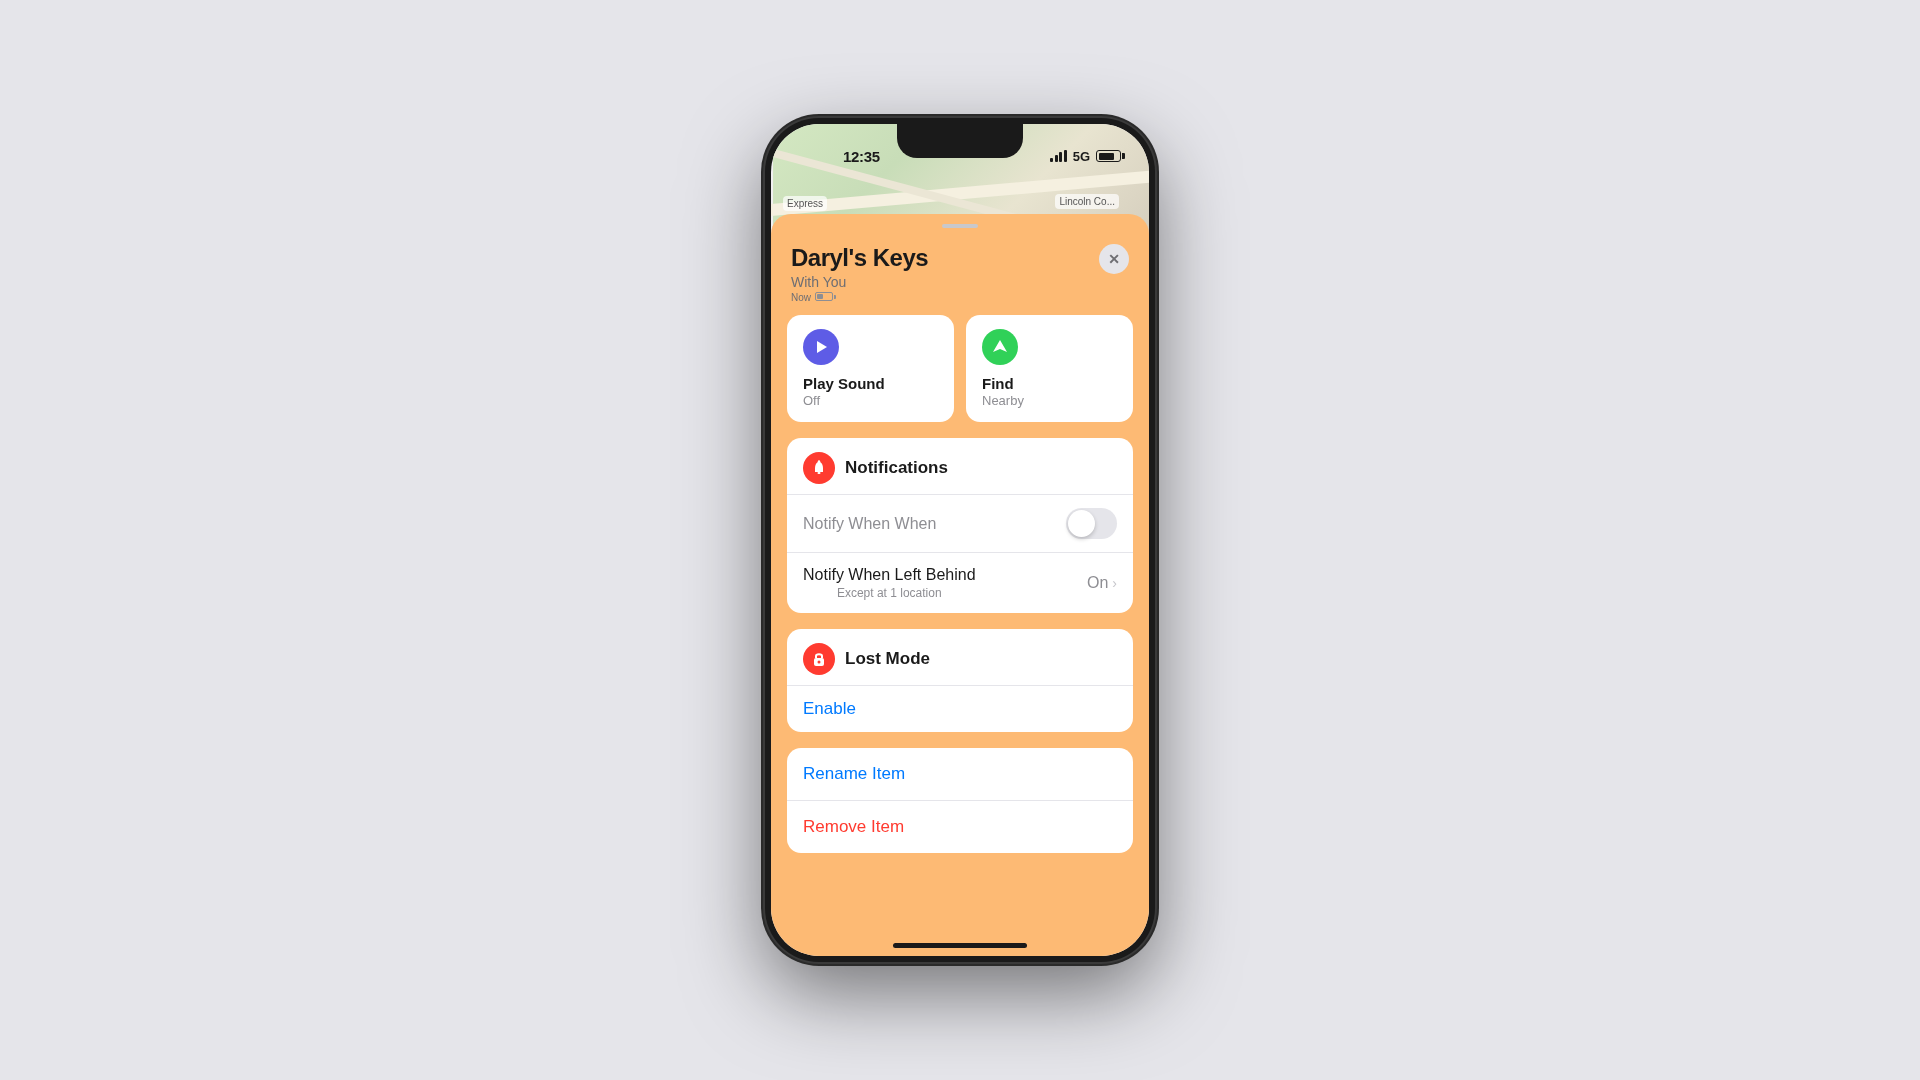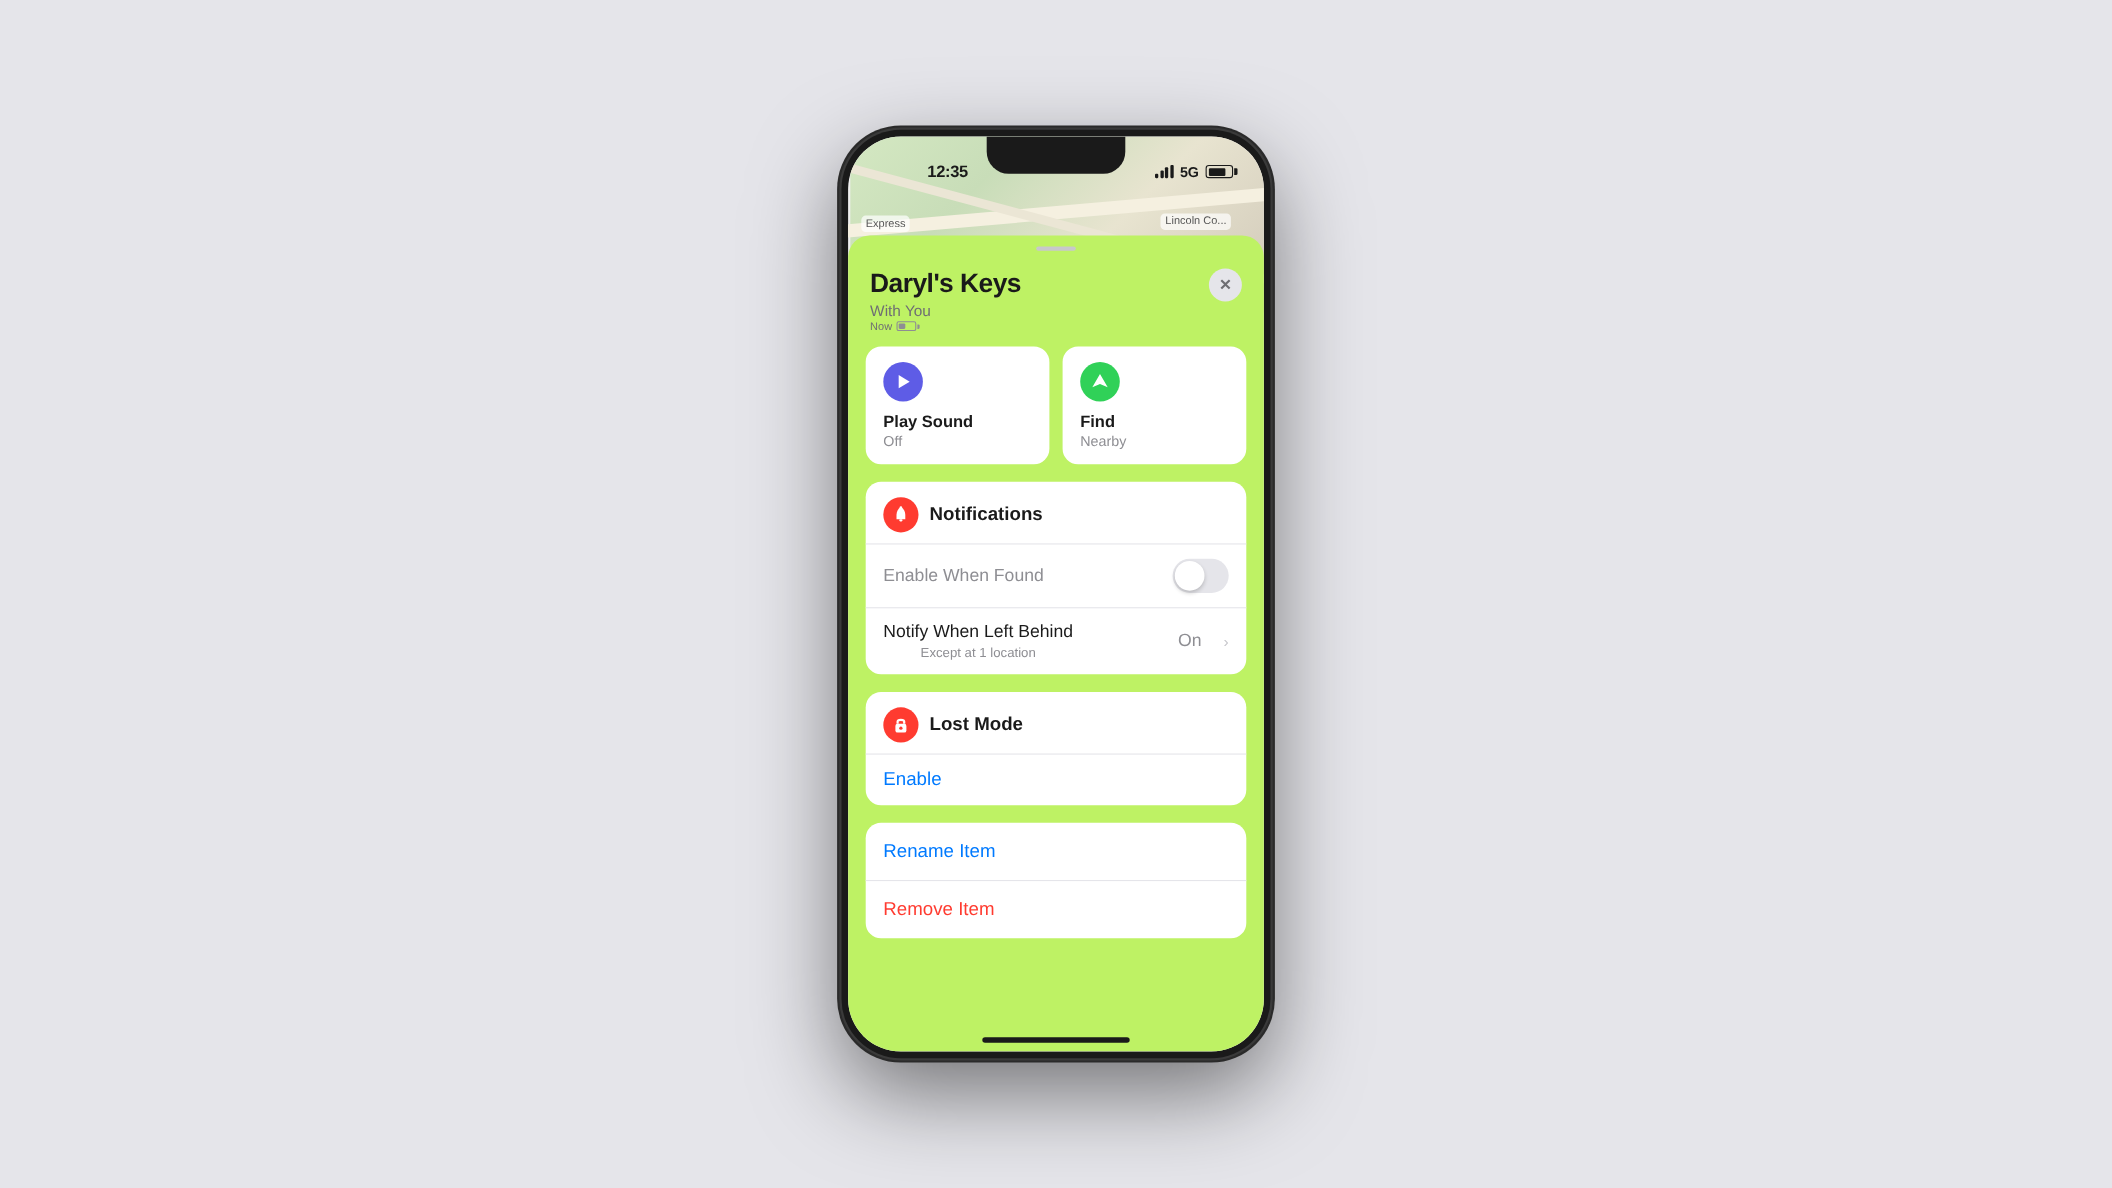--- a/index.html
+++ b/index.html
@@ -187,21 +187,21 @@
       z-index: 5;
     }
 
     
     .sheet {
       position: absolute;
       top: 90px;
       left: 0;
       right: 0;
       bottom: 0;
-      background: #bef264;
+      background: #fdba74;
       border-radius: 20px 20px 0 0;
       z-index: 5;
       overflow-y: auto;
     }
 
     .sheet-header {
       padding: 16px 20px 12px;
       display: flex;
       justify-content: space-between;
       align-items: flex-start;
@@ -366,21 +366,21 @@
     .row-sublabel {
       font-size: 12px;
       color: #8e8e93;
       margin-top: 2px;
       text-align: center;
     }
 
     .row-right {
       display: flex;
       align-items: center;
-      gap: 20px;
+      gap: 4px;
     }
 
     .row-value {
       font-size: 16px;
       color: #8e8e93;
     }
 
     
     .toggle {
       width: 51px;
@@ -548,21 +548,21 @@
           <div class="section-icon red">
             <svg width="18" height="18" viewBox="0 0 18 18">
               <path d="M9 2 C9 2 5 4 5 9 L5 13 L13 13 L13 9 C13 4 9 2 9 2 Z" fill="white"></path>
               <rect x="7.5" y="13" width="3" height="2" rx="1" fill="white"></rect>
               <circle cx="9" cy="2.5" r="1.2" fill="white"></circle>
             </svg>
           </div>
           <span class="section-title">Notifications</span>
         </div>
         <div class="section-row">
-          <span class="row-label muted">Enable When Found</span>
+          <span class="row-label muted">Notify When When</span>
           <div class="toggle">
             <div class="toggle-knob"></div>
           </div>
         </div>
         <div class="section-row">
           <div>
             <div class="row-label">Notify When Left Behind</div>
             <div class="row-sublabel">Except at 1 location</div>
           </div>
           <div class="row-right">

